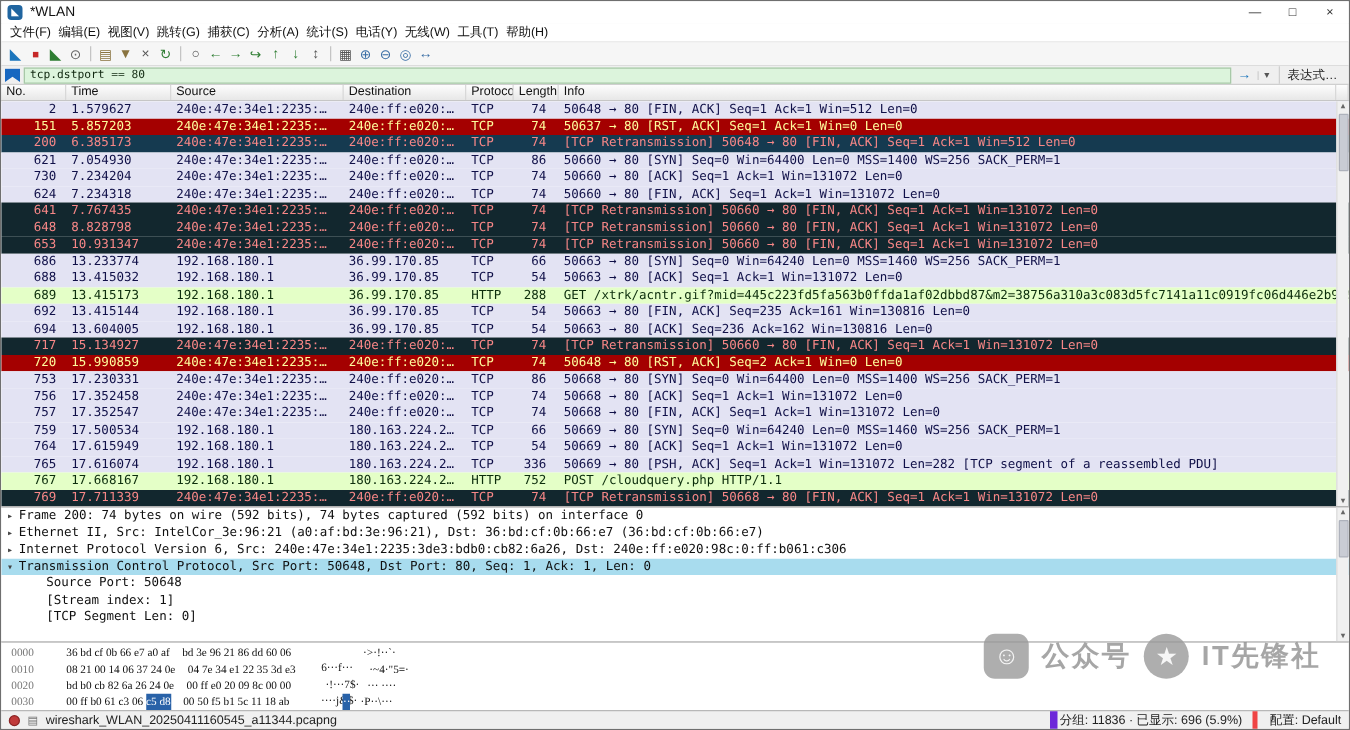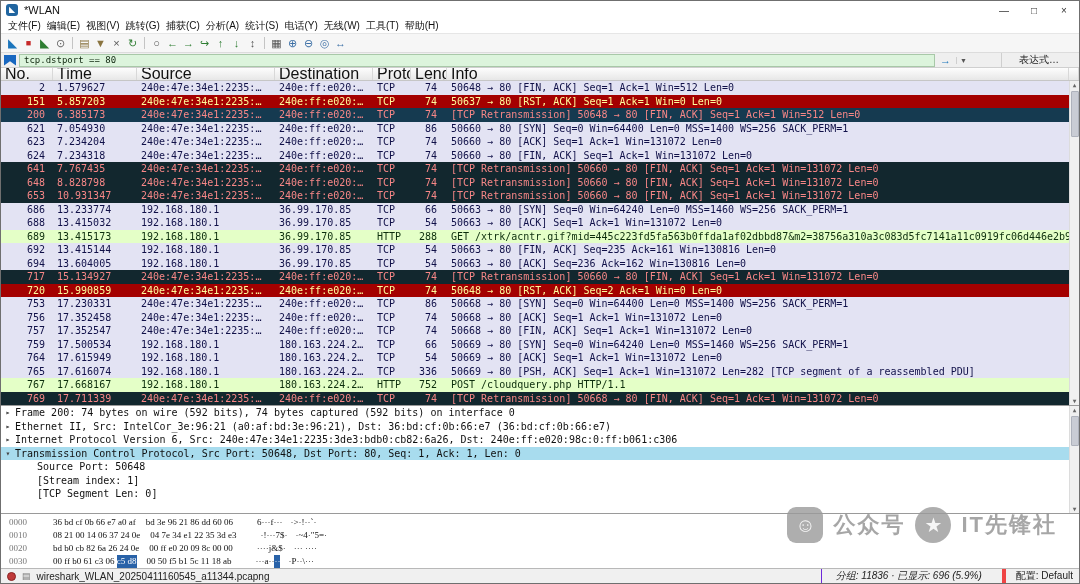--- a/index.html
+++ b/index.html
@@ -42,26 +42,26 @@
 
   
   .filterbar{flex:0 0 15px;display:flex;align-items:center;background:#efefef;
     padding:0 3px;gap:3px;border-bottom:1px solid #cfcfcf;}
   .bookmark{width:12px;height:11px;background:#1867c0;
     clip-path:polygon(0 0,100% 0,100% 100%,50% 62%,0 100%);}
   .filter-input{flex:1;height:13px;background:#dcf4dc;border:1px solid #a8c8a8;
     display:flex;align-items:center;padding:0 4px;font-size:9px;line-height:11px;color:#102810;}
   .filter-apply{color:#1b75bc;font-weight:bold;font-size:11px;padding:0 2px;}
   .filter-caret{font-size:7px;color:#555;padding:0 3px;border-left:1px solid #cfcfcf;}
-  .expr{font-size:10px;color:#222;padding:0 17px;border-left:1px solid #cfcfcf;white-space:nowrap;margin-left:28px;}
+  .expr{font-size:10px;color:#222;padding:0 6px;border-left:1px solid #cfcfcf;white-space:nowrap;}
 
   
   .pheader{flex:0 0 13px;display:grid;
     grid-template-columns:52px 84px 138px 98px 38px 36px 1fr 10px;
-    background:linear-gradient(#fdfdfd,#e7e7e7);border-bottom:1px solid #c6c6c6;font-size:16px;}
+    background:linear-gradient(#fdfdfd,#e7e7e7);border-bottom:1px solid #c6c6c6;font-size:10px;}
   .hcell{border-right:1px solid #d8d8d8;padding:0 4px;line-height:12px;color:#111;
     overflow:hidden;white-space:nowrap;}
 
   
   .plist{flex:0 0 324px;background:#fff;position:relative;overflow:hidden;
     font-family:"DejaVu Sans Mono",monospace;font-size:10px;}
   .prow{display:grid;grid-template-columns:52px 84px 138px 98px 38px 36px 1fr;
     height:13.5px;line-height:13.5px;white-space:nowrap;}
   .pcell{overflow:hidden;padding:0 4px;}
   .c-no{text-align:right;padding-right:8px;}
@@ -88,30 +88,30 @@
   .row-l1{padding-left:22px;}
   .row-sel{background:#a8dcee;}
 
   
   .hexpane{flex:0 0 54px;background:#fff;border-top:1px solid #9a9a9a;
     font-family:Liberation Serif, serif;font-size:9px;padding:2px 0 0 8px;color:#101010;}
   .hrow{height:13px;line-height:13px;display:flex;white-space:pre;}
   .hoff{color:#787878;width:34px;flex:0 0 34px;}
   .hb1{margin-left:10px;}
   .hb2{margin-left:10px;}
-  .ha1{margin-left:24px;}
+  .ha1{margin-left:24px;margin-top:12px;}
   .ha2{margin-left:8px;}
   .hl{background:#2962a8;color:#fff;}
 
   
   .statusbar{flex:1;display:flex;align-items:center;background:#f0f0f0;
     border-top:1px solid #b8b8b8;font-size:10px;color:#222;padding:0 6px;gap:6px;}
   .expert-dot{width:9px;height:9px;border-radius:50%;background:#c03a3a;border:1px solid #8a2424;}
   .file-glyph{color:#777;font-size:9px;}
-  .sb-stats{margin-left:auto;border-left:1px solid #6d28d9;padding:0 14px;white-space:nowrap;font-style:italic;}
+  .sb-stats{margin-left:auto;border-left:6px solid #6d28d9;padding:0 2px;white-space:nowrap;}
   .sb-profile{border-left:4px solid #ef4444;padding-left:10px;white-space:nowrap;}
 
   
   .watermark{position:absolute;top:506px;right:22px;display:flex;align-items:center;gap:10px;
     opacity:.8;z-index:20;pointer-events:none;}
   .wm-label{font-size:22px;font-weight:bold;color:#919191;letter-spacing:2px;white-space:nowrap;}
   .wm-badge{width:36px;height:36px;background:#9a9a9a;color:#f4f4f4;display:flex;
     align-items:center;justify-content:center;font-size:20px;}
   .wm-badge.square{border-radius:9px;}
   .wm-badge.round{border-radius:50%;}
@@ -272,21 +272,21 @@
         <span class="pcell c-no">621</span>
         <span class="pcell">7.054930</span>
         <span class="pcell c-trunc">240e:47e:34e1:2235:…</span>
         <span class="pcell c-trunc">240e:ff:e020:98c:0:…</span>
         <span class="pcell">TCP</span>
         <span class="pcell c-len">86</span>
         <span class="pcell">50660 → 80 [SYN] Seq=0 Win=64400 Len=0 MSS=1400 WS=256 SACK_PERM=1</span>
       </div>
 
       <div class="prow row-tcp" data-name="packet-row">
-        <span class="pcell c-no">623</span>
+        <span class="pcell c-no">730</span>
         <span class="pcell">7.234204</span>
         <span class="pcell c-trunc">240e:47e:34e1:2235:…</span>
         <span class="pcell c-trunc">240e:ff:e020:98c:0:…</span>
         <span class="pcell">TCP</span>
         <span class="pcell c-len">74</span>
         <span class="pcell">50660 → 80 [ACK] Seq=1 Ack=1 Win=131072 Len=0</span>
       </div>
 
       <div class="prow row-tcp" data-name="packet-row">
         <span class="pcell c-no">624</span>

